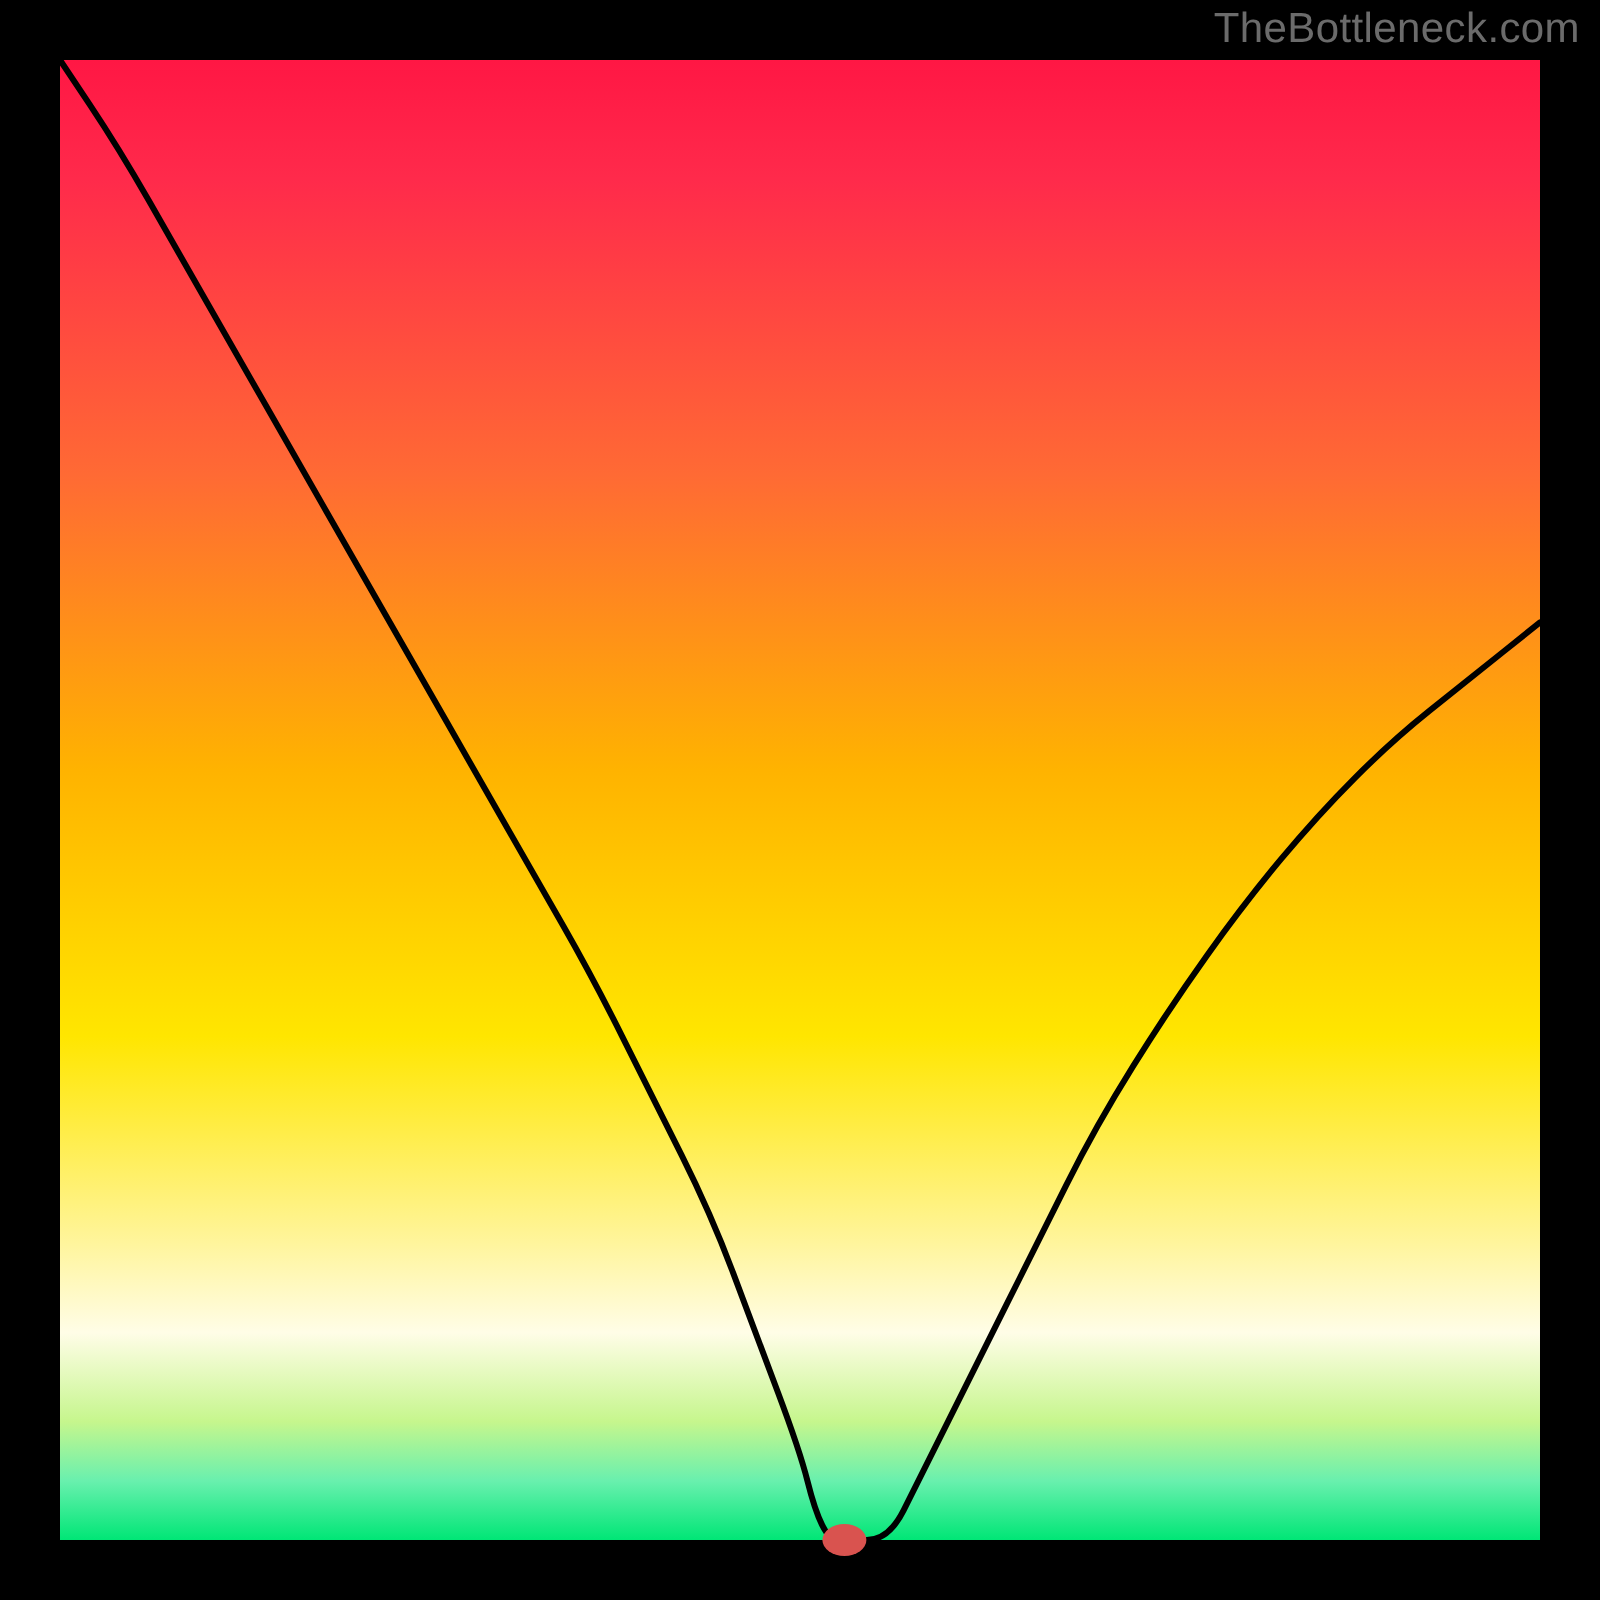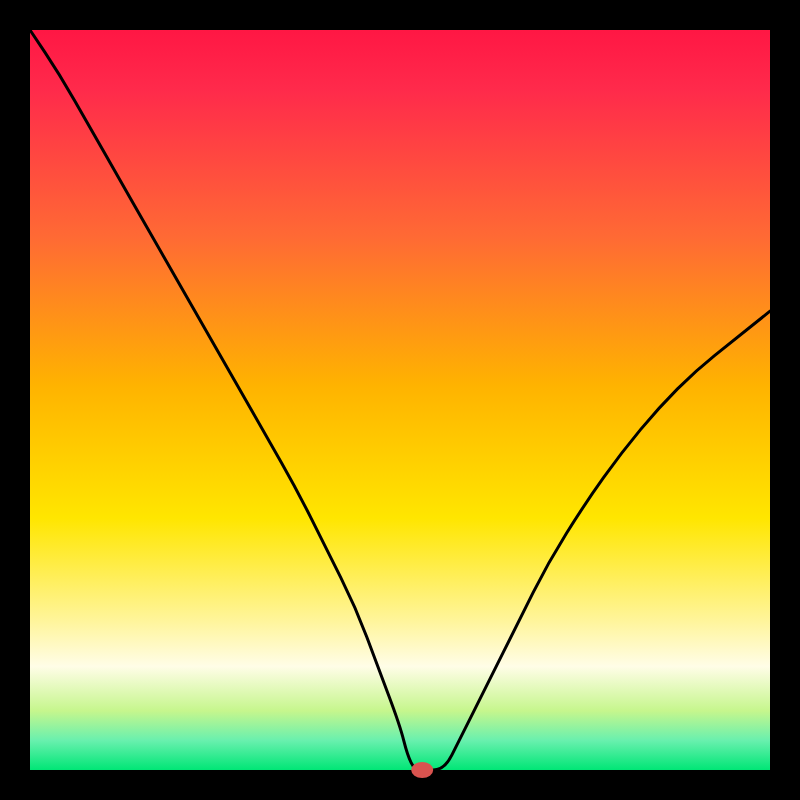--- a/index.html
+++ b/index.html
@@ -29,20 +29,21 @@
     display: block;
     position: absolute;
     top: 0;
     left: 0;
   }
 </style>
 </head>
 <body>
 
 <div class="container">
+  <div class="watermark">TheBottleneck.com</div>
   <svg id="chart-svg" width="800" height="800" viewBox="0 0 800 800">
       <defs>
         <linearGradient id="bg-grad" x1="0" y1="0" x2="0" y2="1">
           <stop offset="0%" stop-color="#ff1744"></stop>
           <stop offset="8%" stop-color="#ff2a4b"></stop>
           <stop offset="28%" stop-color="#ff6a34"></stop>
           <stop offset="48%" stop-color="#ffb300"></stop>
           <stop offset="66%" stop-color="#ffe600"></stop>
           <stop offset="80%" stop-color="#fff59d"></stop>
           <stop offset="86%" stop-color="#fffde7"></stop>

